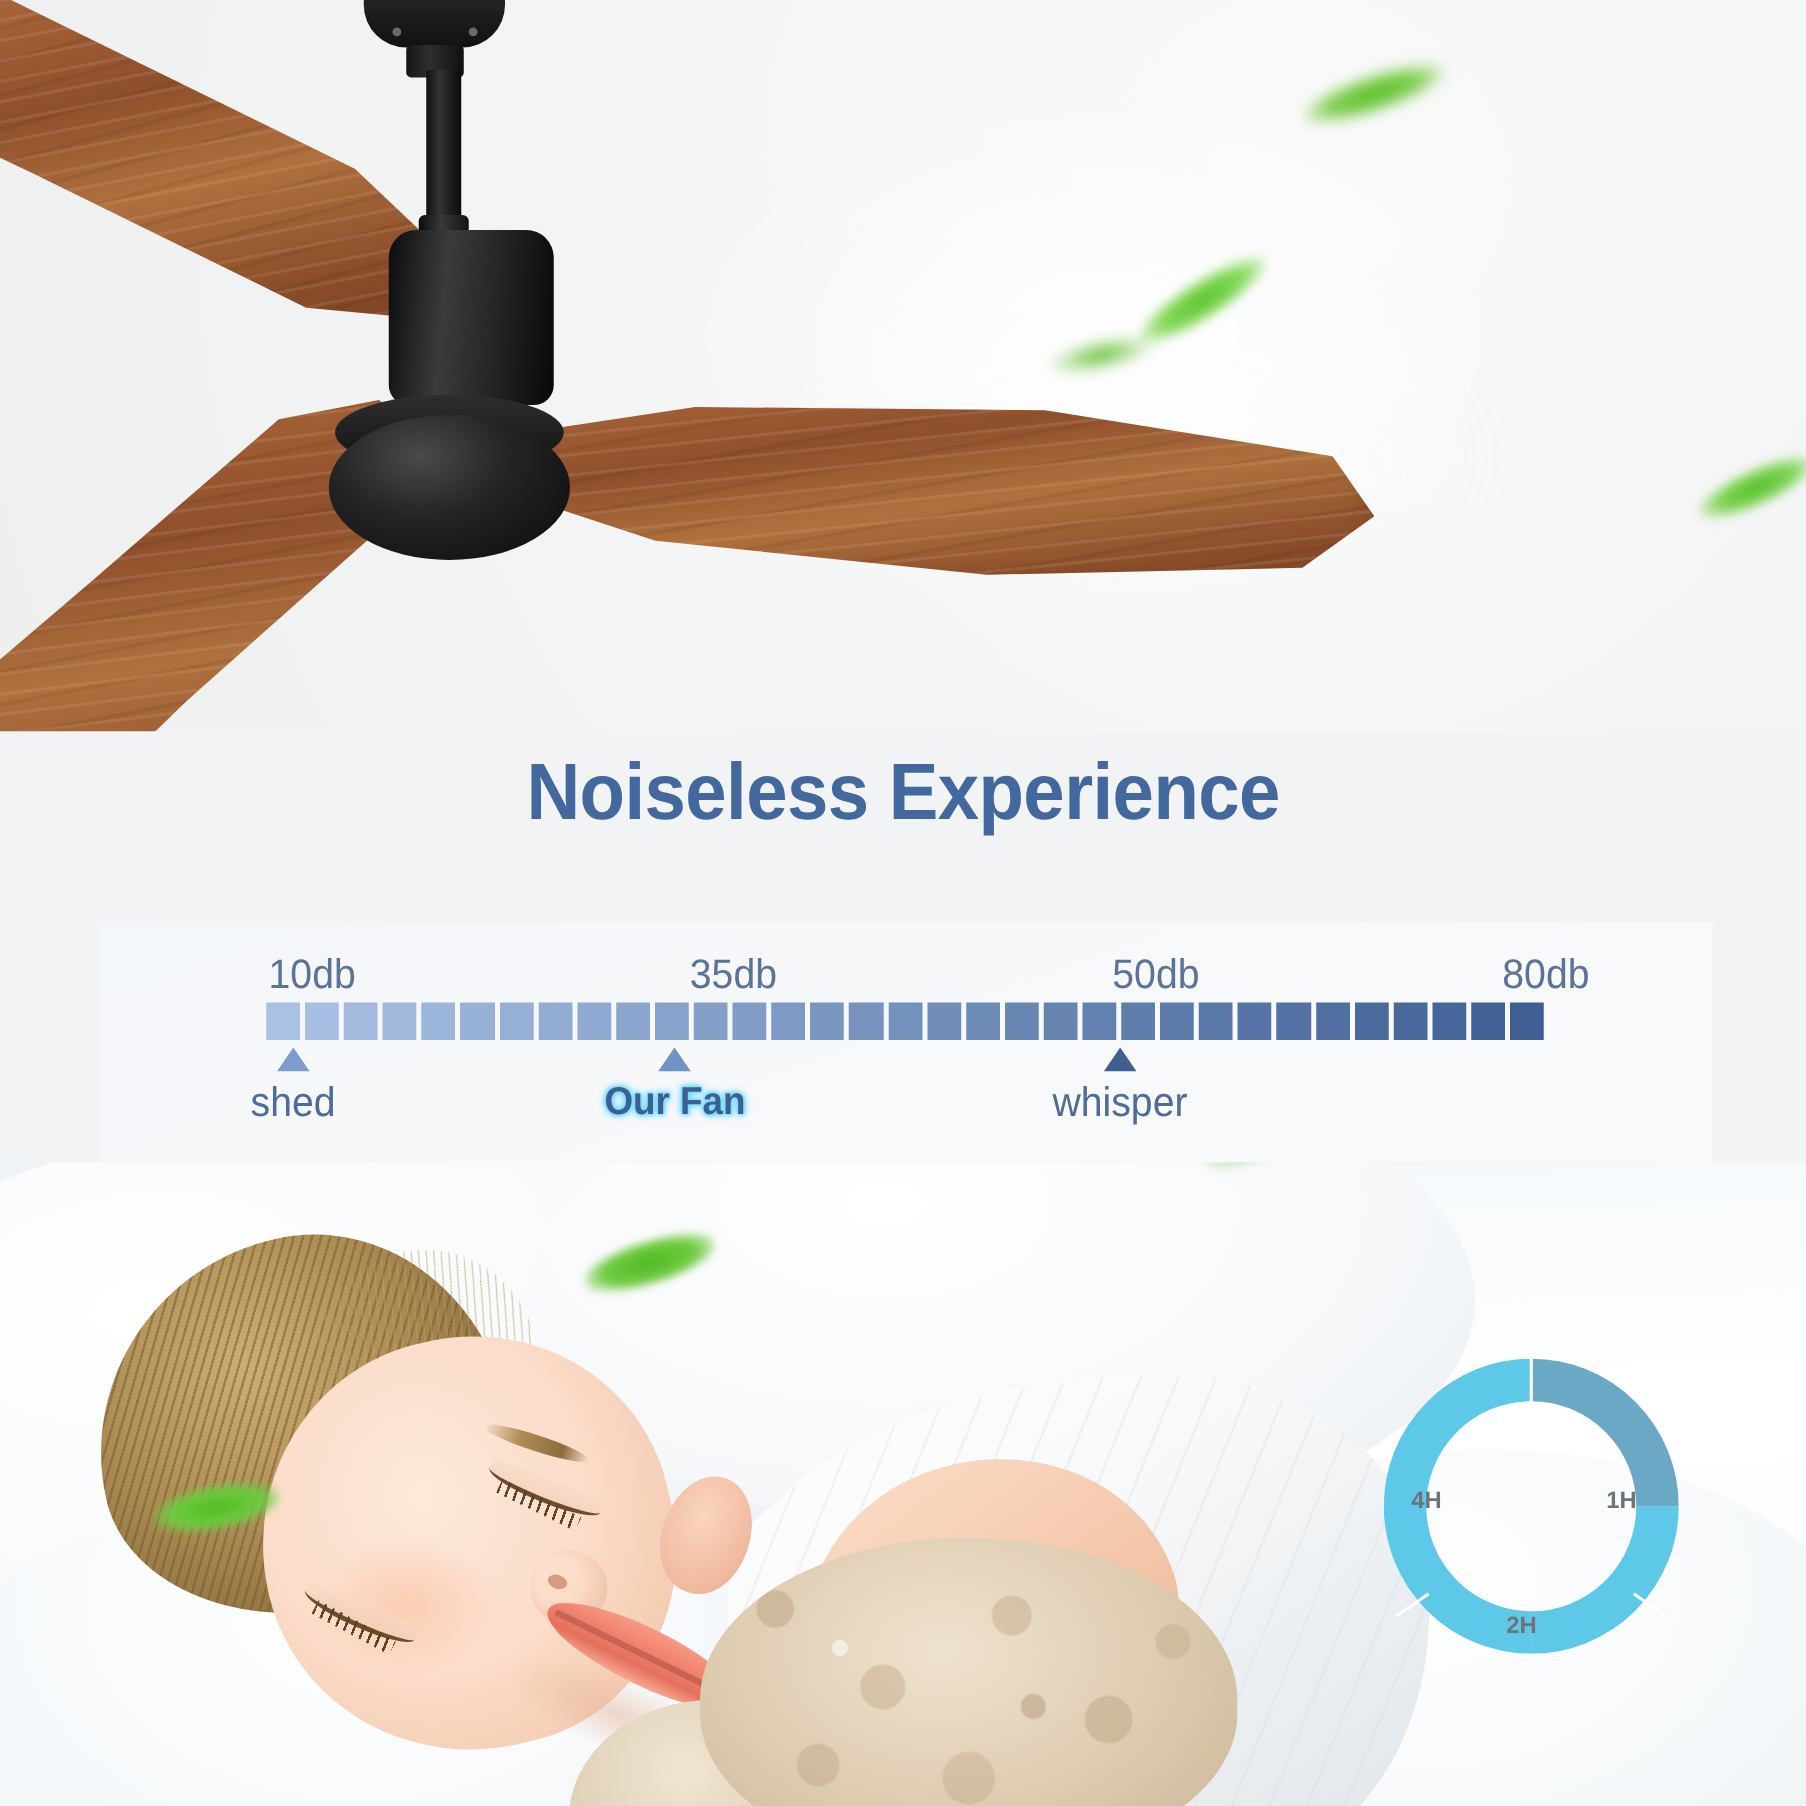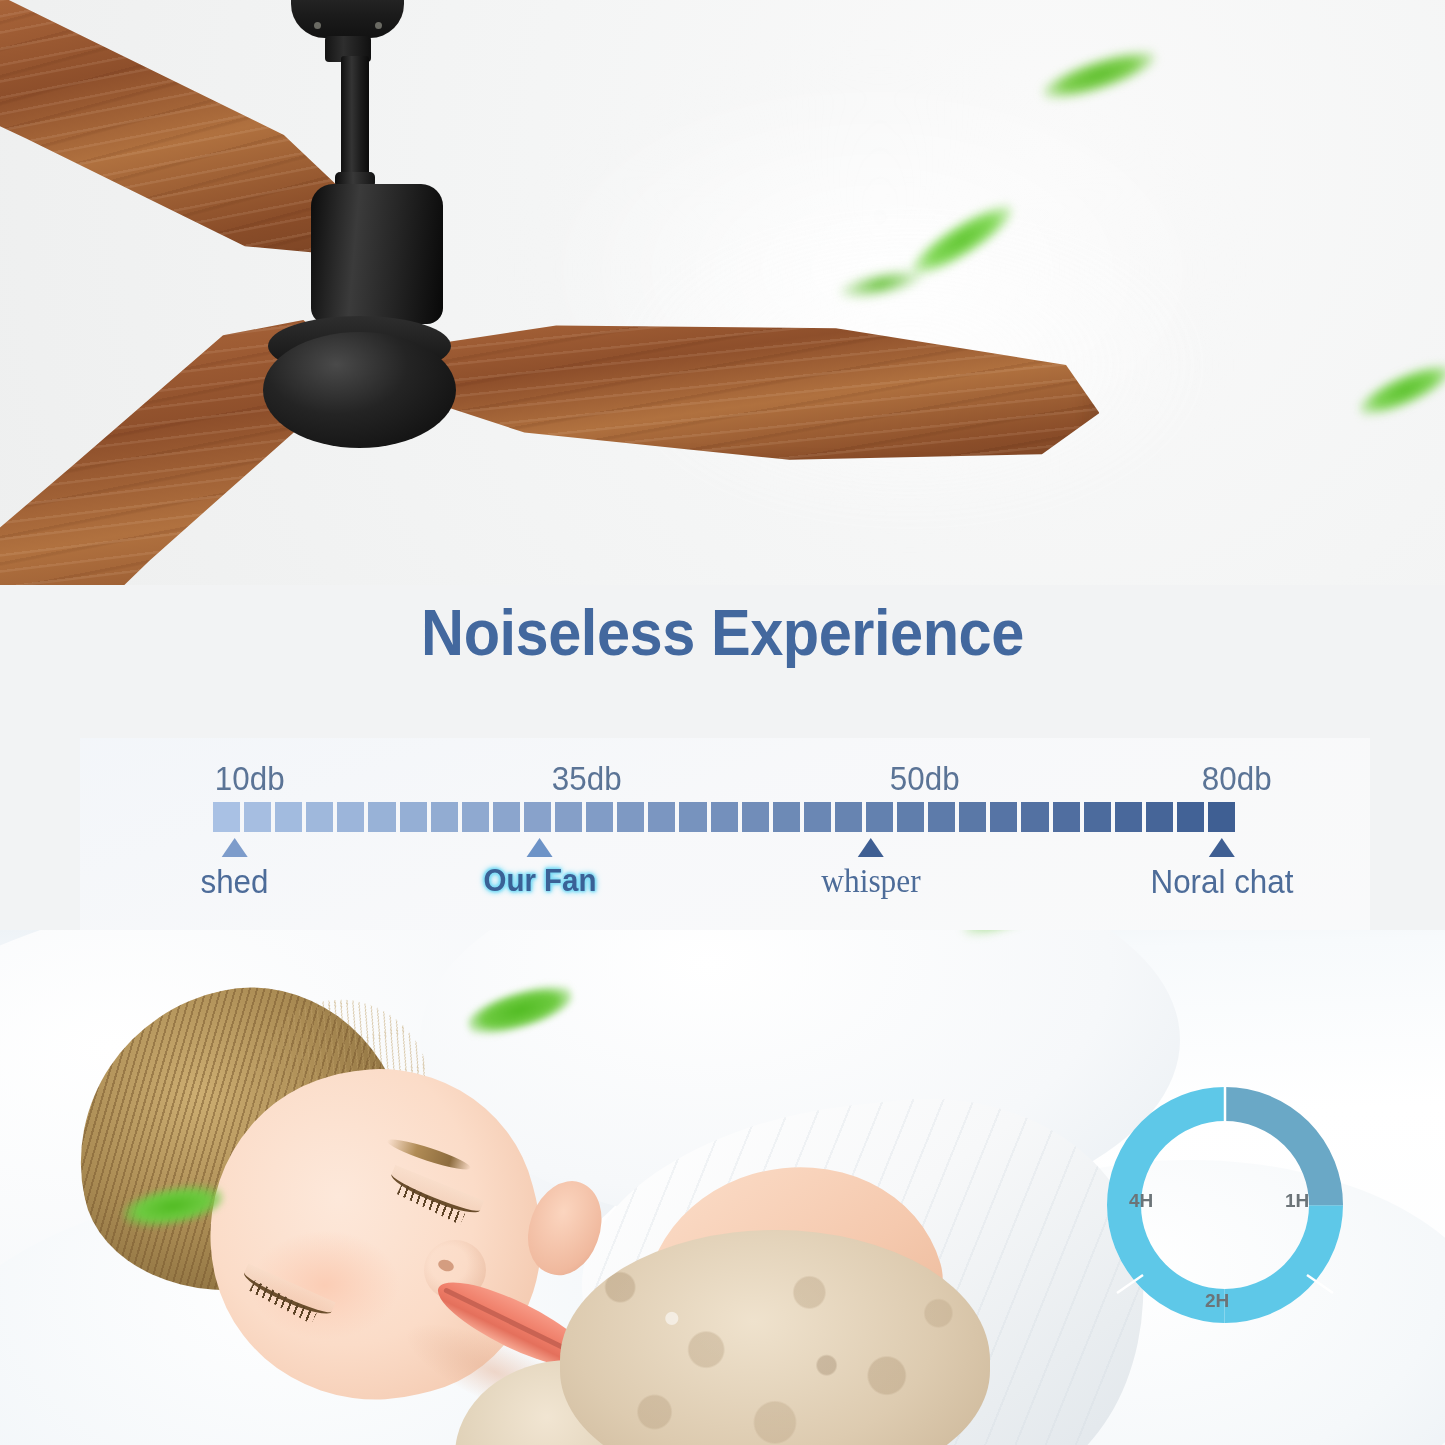--- a/index.html
+++ b/index.html
@@ -382,27 +382,23 @@
         <div class="db-tick-label" style="left: 674.52px;">50db</div>
         <div class="db-tick-label" style="left: auto; right: 0px;">80db</div>
         <div class="db-marker" style="left: 10.22px; transform: translateX(-34%);">
           <div class="tri"></div>
           <div class="cap">shed</div>
         </div>
         <div class="db-marker highlight" style="left: 327.04px; transform: translateX(-50%);">
           <div class="tri"></div>
           <div class="cap">Our Fan</div>
         </div>
-        <div class="db-marker dark" style="left: 658px; transform: translateX(-50%); font-family: Liberation Serif, serif;">
+        <div class="db-marker dark" style="left: 683px; transform: translateX(-50%);">
           <div class="tri"></div>
           <div class="cap">whisper</div>
-        </div>
-        <div class="db-marker dark" style="left: 1011.78px; transform: translateX(-52%);">
-          <div class="tri"></div>
-          <div class="cap">Noral chat</div>
         </div>
       </div>
   </div>
 
   <div class="baby-scene">
     <div class="pillow p1"></div>
     <div class="pillow p2"></div>
     <div class="pillow p3"></div>
     <div class="pillow p4"></div>
 

